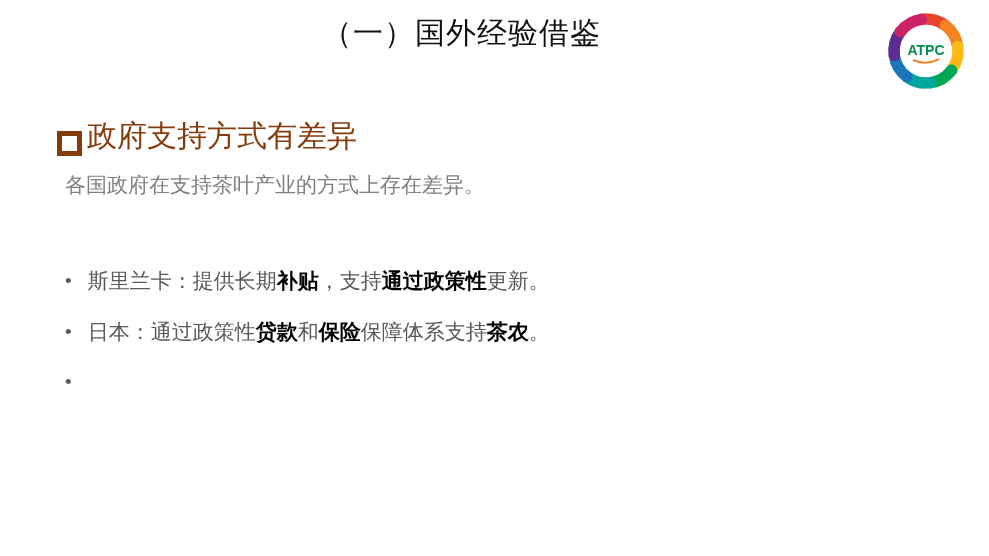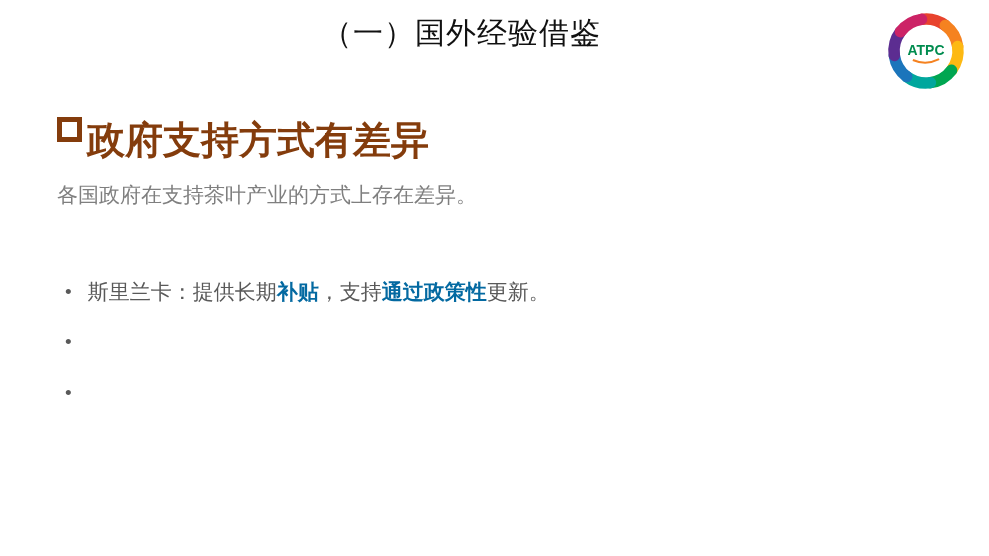--- a/index.html
+++ b/index.html
@@ -30,59 +30,60 @@
     position:absolute;
     top:10px;right:22px;
     width:82px;height:82px;
   }
   .content{
     position:absolute;
     left:57px;top:116px;right:60px;
   }
   .heading{
     display:flex;
-    align-items:flex-start;
-    font-size:38px;
-    font-weight:700;
+    align-items:flex-end;
+    font-size:30px;
+    font-weight:400;
     color:var(--heading);
     line-height:1.3;
   }
   .square-bullet{
     display:inline-block;
     width:15px;height:15px;
     border:5px solid var(--heading);
     margin-right:5px;
     transform:translateY(1px);
   }
   .subtitle{
     margin-top:16px;
     font-size:21px;
     color:var(--subtitle);
     line-height:1.3;
+    margin-left:8px;
   }
   .bullet-list{
     margin-top:68px;
     margin-left:8px;
   }
   .bullet{
     display:flex;
     align-items:flex-start;
     gap:16px;
     font-size:21px;
     color:var(--body);
     line-height:1.4;
     margin-bottom:21px;
   }
   .bullet .marker{
     font-size:19px;
     line-height:1.55;
   }
   .bullet .b{
     font-weight:700;
-    color:#0369a1;
+    color:#000000;
   }
 </style>
 </head>
 <body>
 
 <div class="slide">
 
   <div class="title">（一）国外经验借鉴</div>
 
   <svg class="logo" viewBox="0 0 100 100" aria-hidden="true">
@@ -110,20 +111,21 @@
 
     <div class="subtitle">各国政府在支持茶叶产业的方式上存在差异。</div>
 
     <div class="bullet-list">
         <div class="bullet">
           <span class="marker">•</span>
           <span><span>斯里兰卡：提供长期</span><span class="b">补贴</span><span>，支持</span><span class="b">通过政策性</span><span>更新。</span></span>
         </div>
         <div class="bullet">
           <span class="marker">•</span>
+          <span><span>日本：通过政策性</span><span class="b">贷款</span><span>和</span><span class="b">保险</span><span>保障体系支持</span><span class="b">茶农</span><span>。</span></span>
         </div>
         <div class="bullet">
           <span class="marker">•</span>
         </div>
       </div>
 
   </div>
 </div>
 
 </body></html>

